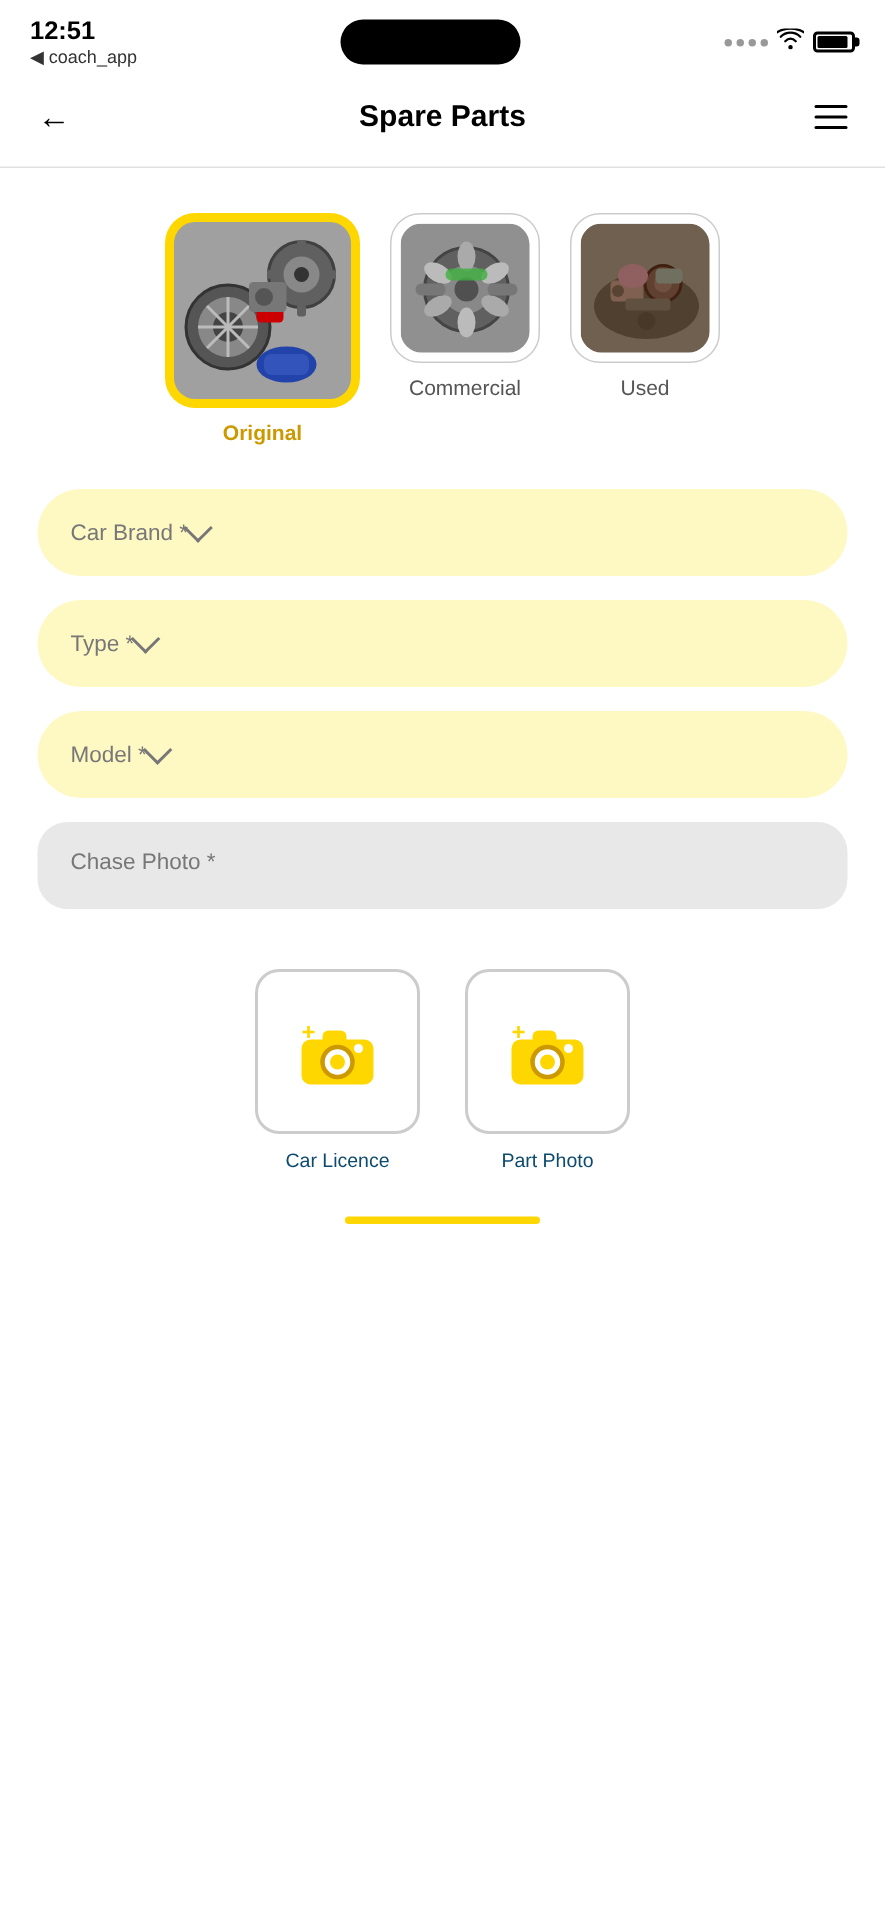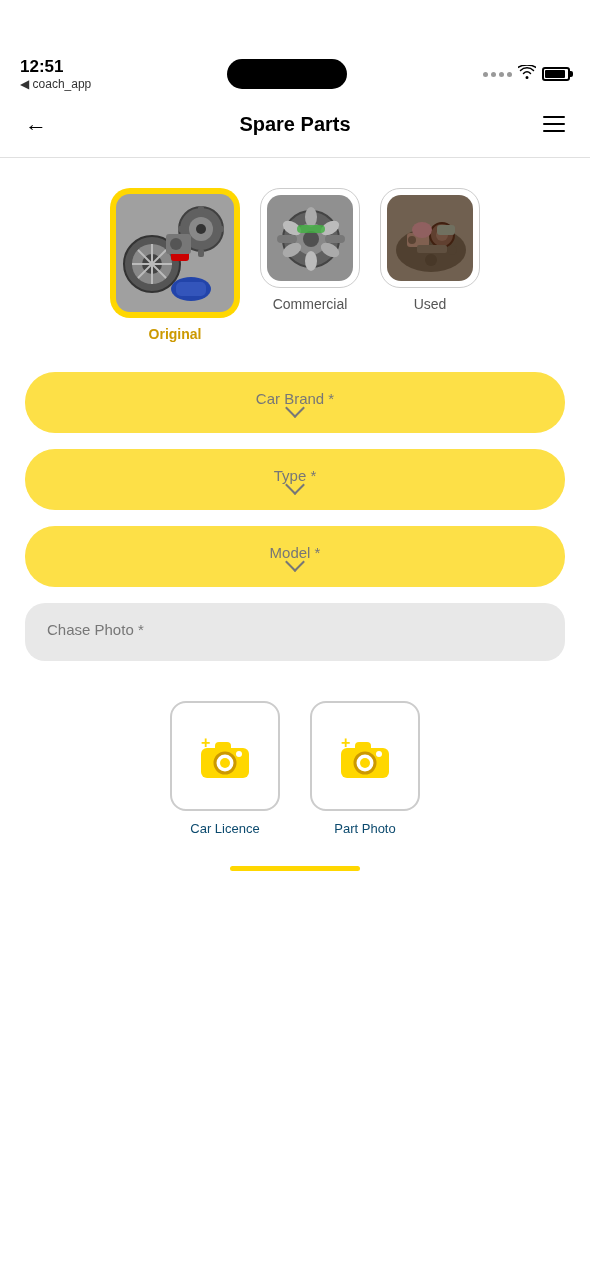--- a/index.html
+++ b/index.html
@@ -14,21 +14,20 @@
       overflow-x: hidden;
     }
 
     
     .status-bar {
       display: flex;
       align-items: center;
       justify-content: space-between;
       padding: 10px 20px 4px 20px;
       height: 50px;
-      margin-top: 46px;
     }
     .status-time {
       font-size: 17px;
       font-weight: 600;
       color: #000;
     }
     .status-app {
       font-size: 12px;
       color: #333;
     }
@@ -170,29 +169,28 @@
     }
 
     
     .form-section {
       padding: 10px 25px;
       display: flex;
       flex-direction: column;
       gap: 16px;
     }
     .field-dropdown {
-      background: #fde047;
+      background: #fef9c3;
       border-radius: 30px;
       padding: 18px 22px;
       display: flex;
       align-items: center;
-      justify-content: flex-end;
+      justify-content: flex-start;
       cursor: pointer;
       min-height: 58px;
-      flex-direction: column;
     }
     .field-input {
       background: #e8e8e8;
       border-radius: 20px;
       padding: 18px 22px;
       min-height: 58px;
       display: flex;
       align-items: flex-start;
     }
     .field-input.tall {

